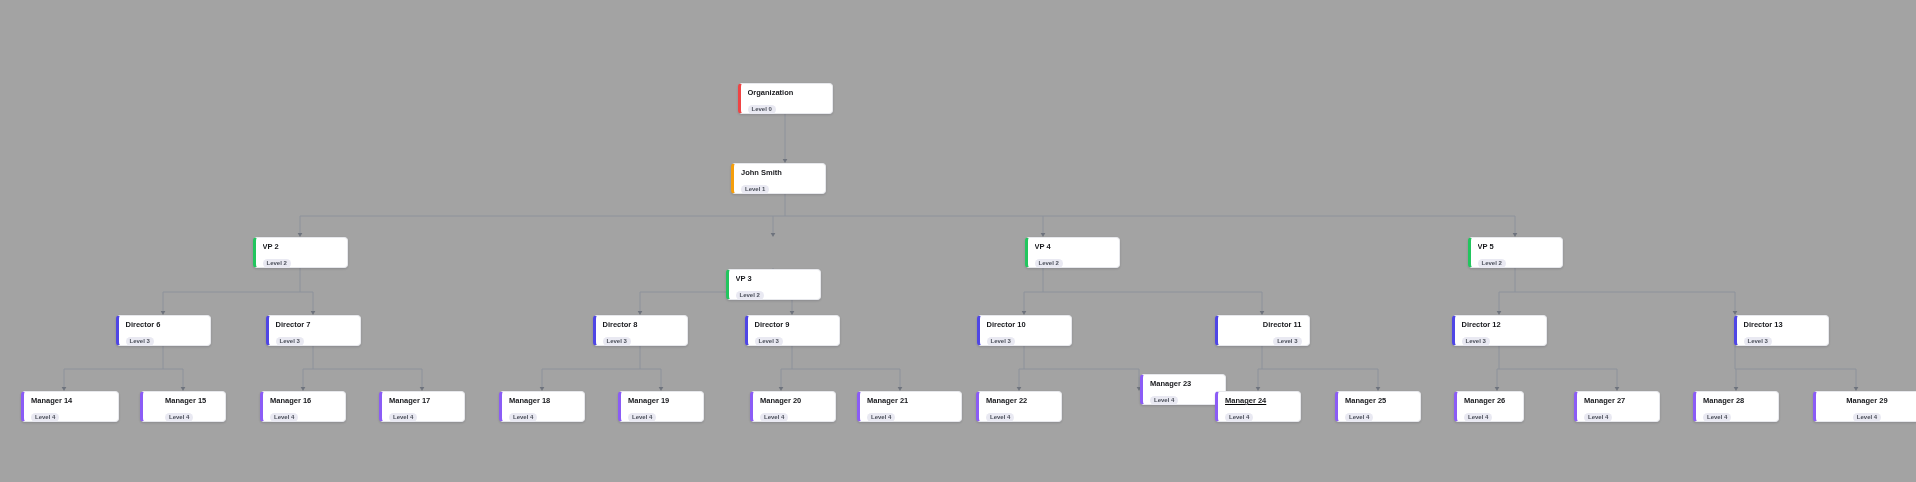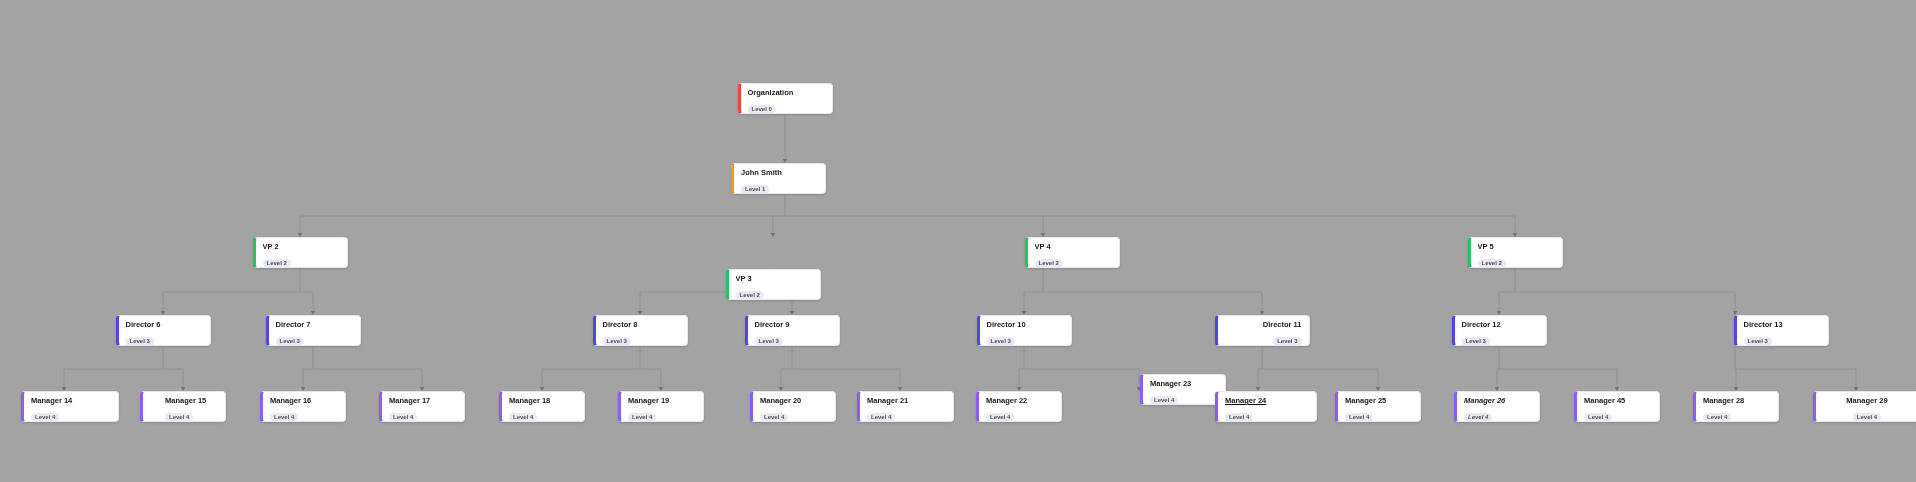--- a/index.html
+++ b/index.html
@@ -106,23 +106,23 @@
       <div class="node" style="left: 1214.5px; top: 315px; width: 95px; border-left-color: rgb(79, 70, 229); text-align: right;"><div class="node-title">Director 11</div><span class="node-badge">Level 3</span></div>
       <div class="node" style="left: 1451.5px; top: 315px; width: 95px; border-left-color: rgb(79, 70, 229);"><div class="node-title">Director 12</div><span class="node-badge">Level 3</span></div>
       <div class="node" style="left: 1687.5px; top: 315px; width: 95px; border-left-color: rgb(79, 70, 229); margin-left: 46px;"><div class="node-title">Director 13</div><span class="node-badge">Level 3</span></div>
       <div class="node" style="left: 21px; top: 391px; width: 98px; border-left-color: rgb(139, 92, 246);"><div class="node-title">Manager 14</div><span class="node-badge">Level 4</span></div>
       <div class="node" style="left: 140px; top: 391px; width: 86px; border-left-color: rgb(139, 92, 246); padding-left: 22px;"><div class="node-title">Manager 15</div><span class="node-badge">Level 4</span></div>
       <div class="node" style="left: 260px; top: 391px; width: 86px; border-left-color: rgb(139, 92, 246);"><div class="node-title">Manager 16</div><span class="node-badge">Level 4</span></div>
       <div class="node" style="left: 379px; top: 391px; width: 86px; border-left-color: rgb(139, 92, 246);"><div class="node-title">Manager 17</div><span class="node-badge">Level 4</span></div>
       <div class="node" style="left: 499px; top: 391px; width: 86px; border-left-color: rgb(139, 92, 246);"><div class="node-title">Manager 18</div><span class="node-badge">Level 4</span></div>
       <div class="node" style="left: 618px; top: 391px; width: 86px; border-left-color: rgb(139, 92, 246);"><div class="node-title">Manager 19</div><span class="node-badge">Level 4</span></div>
       <div class="node" style="left: 738px; top: 391px; width: 86px; border-left-color: rgb(139, 92, 246); margin-left: 12px;"><div class="node-title">Manager 20</div><span class="node-badge">Level 4</span></div>
-      <div class="node" style="left: 857px; top: 391px; width: 97px; border-left-color: rgb(139, 92, 246);"><div class="node-title">Manager 21</div><span class="node-badge">Level 4</span></div>
+      <div class="node" style="left: 857px; top: 391px; width: 105px; border-left-color: rgb(139, 92, 246);"><div class="node-title">Manager 21</div><span class="node-badge">Level 4</span></div>
       <div class="node" style="left: 976px; top: 391px; width: 86px; border-left-color: rgb(139, 92, 246);"><div class="node-title">Manager 22</div><span class="node-badge">Level 4</span></div>
       <div class="node" style="left: 1096px; top: 374px; width: 86px; border-left-color: rgb(139, 92, 246); margin-left: 44px;"><div class="node-title">Manager 23</div><span class="node-badge">Level 4</span></div>
-      <div class="node" style="left: 1215px; top: 391px; width: 102px; border-left-color: rgb(139, 92, 246); text-decoration: underline;"><div class="node-title">Manager 24</div><span class="node-badge">Level 4</span></div>
+      <div class="node" style="left: 1215px; top: 391px; width: 86px; border-left-color: rgb(139, 92, 246); text-decoration: underline;"><div class="node-title">Manager 24</div><span class="node-badge">Level 4</span></div>
       <div class="node" style="left: 1335px; top: 391px; width: 86px; border-left-color: rgb(139, 92, 246);"><div class="node-title">Manager 25</div><span class="node-badge">Level 4</span></div>
-      <div class="node" style="left: 1454px; top: 391px; width: 86px; border-left-color: rgb(139, 92, 246); font-style: italic;"><div class="node-title">Manager 26</div><span class="node-badge">Level 4</span></div>
-      <div class="node" style="left: 1574px; top: 391px; width: 86px; border-left-color: rgb(139, 92, 246);"><div class="node-title">Manager 45</div><span class="node-badge">Level 4</span></div>
+      <div class="node" style="left: 1454px; top: 391px; width: 70px; border-left-color: rgb(139, 92, 246);"><div class="node-title">Manager 26</div><span class="node-badge">Level 4</span></div>
+      <div class="node" style="left: 1574px; top: 391px; width: 86px; border-left-color: rgb(139, 92, 246);"><div class="node-title">Manager 27</div><span class="node-badge">Level 4</span></div>
       <div class="node" style="left: 1693px; top: 391px; width: 86px; border-left-color: rgb(139, 92, 246);"><div class="node-title">Manager 28</div><span class="node-badge">Level 4</span></div>
       <div class="node" style="left: 1813px; top: 391px; width: 106px; border-left-color: rgb(139, 92, 246); text-align: center;"><div class="node-title">Manager 29</div><span class="node-badge">Level 4</span></div>
     </div>
 </div>
 
 </body></html>

